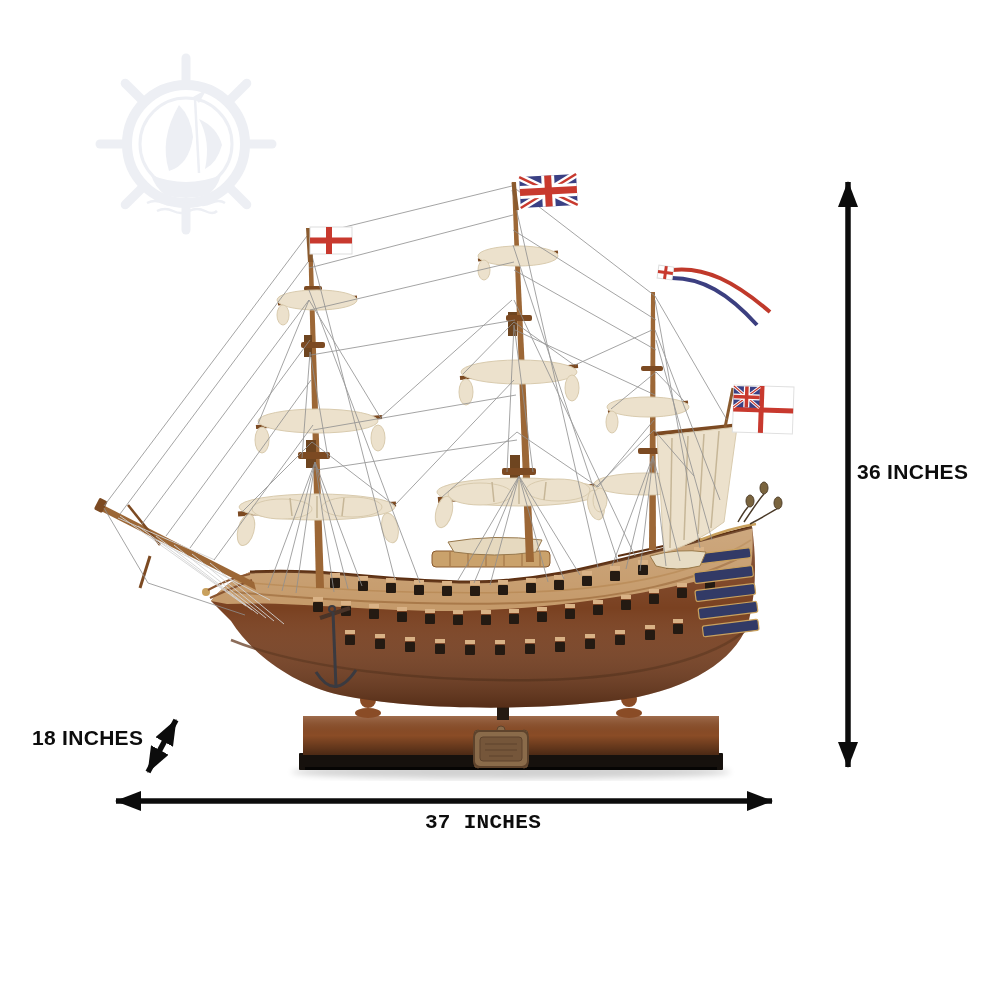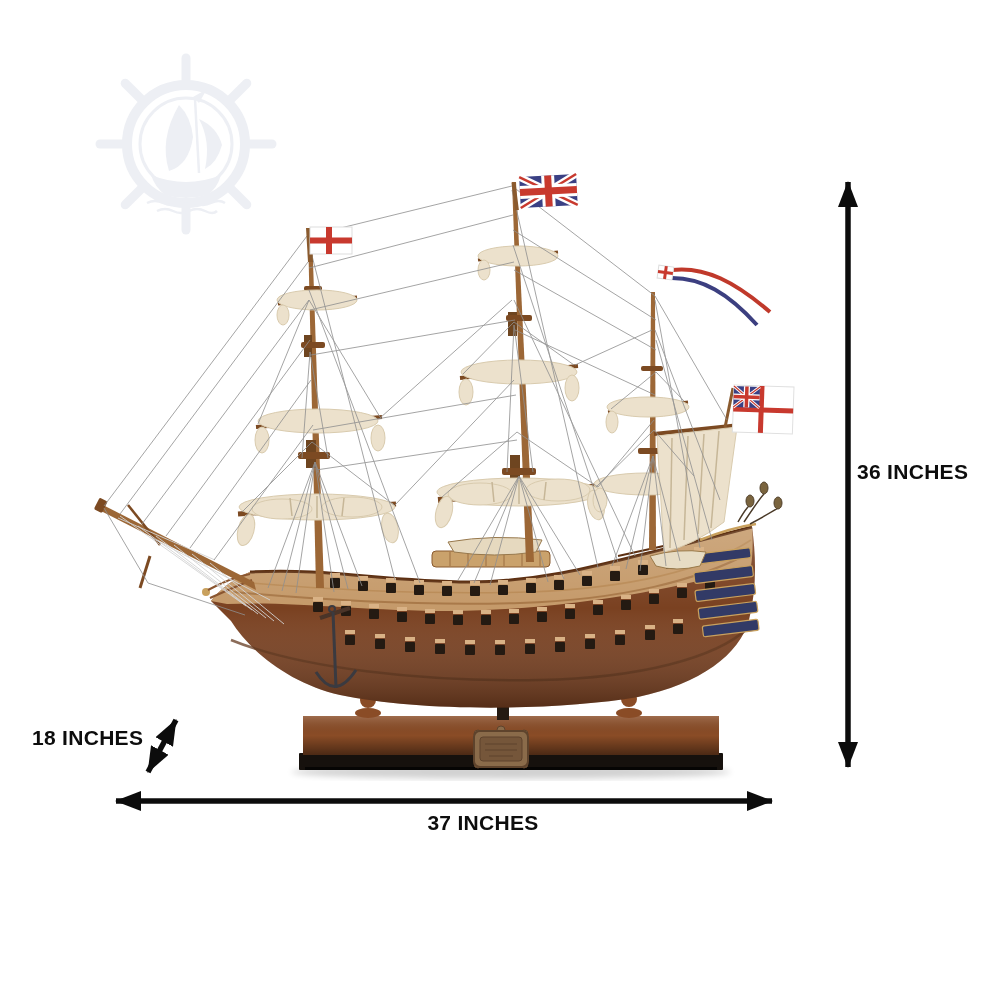--- a/index.html
+++ b/index.html
@@ -7,21 +7,21 @@
     position:relative;width:1000px;height:924px;background:#ffffff;
     font-family:"Liberation Sans", sans-serif;overflow:hidden;
   }
   .layer{position:absolute;left:0;top:0;width:1000px;height:1000px;}
   .wm{position:absolute;left:95px;top:53px;width:182px;height:182px;}
   .dim-label{
     position:absolute;font-weight:bold;font-size:21px;line-height:24px;
     color:#0d0d0d;letter-spacing:.3px;white-space:nowrap;
   }
   .label-height{left:857px;top:460px;}
-  .label-length{left:483px;top:811px;transform:translateX(-50%);}
+  .label-length{left:483px;top:811px;transform:translateX(-50%);font-family:Liberation Mono, monospace;}
   .label-depth{left:32px;top:726px;}
 </style>
 </head>
 <body>
 
 <div class="canvas">
 
   <svg class="wm" viewBox="0 0 182 182">
     <g stroke="#edeff4" fill="none">
       <circle cx="91" cy="91" r="59" stroke-width="10"></circle>

